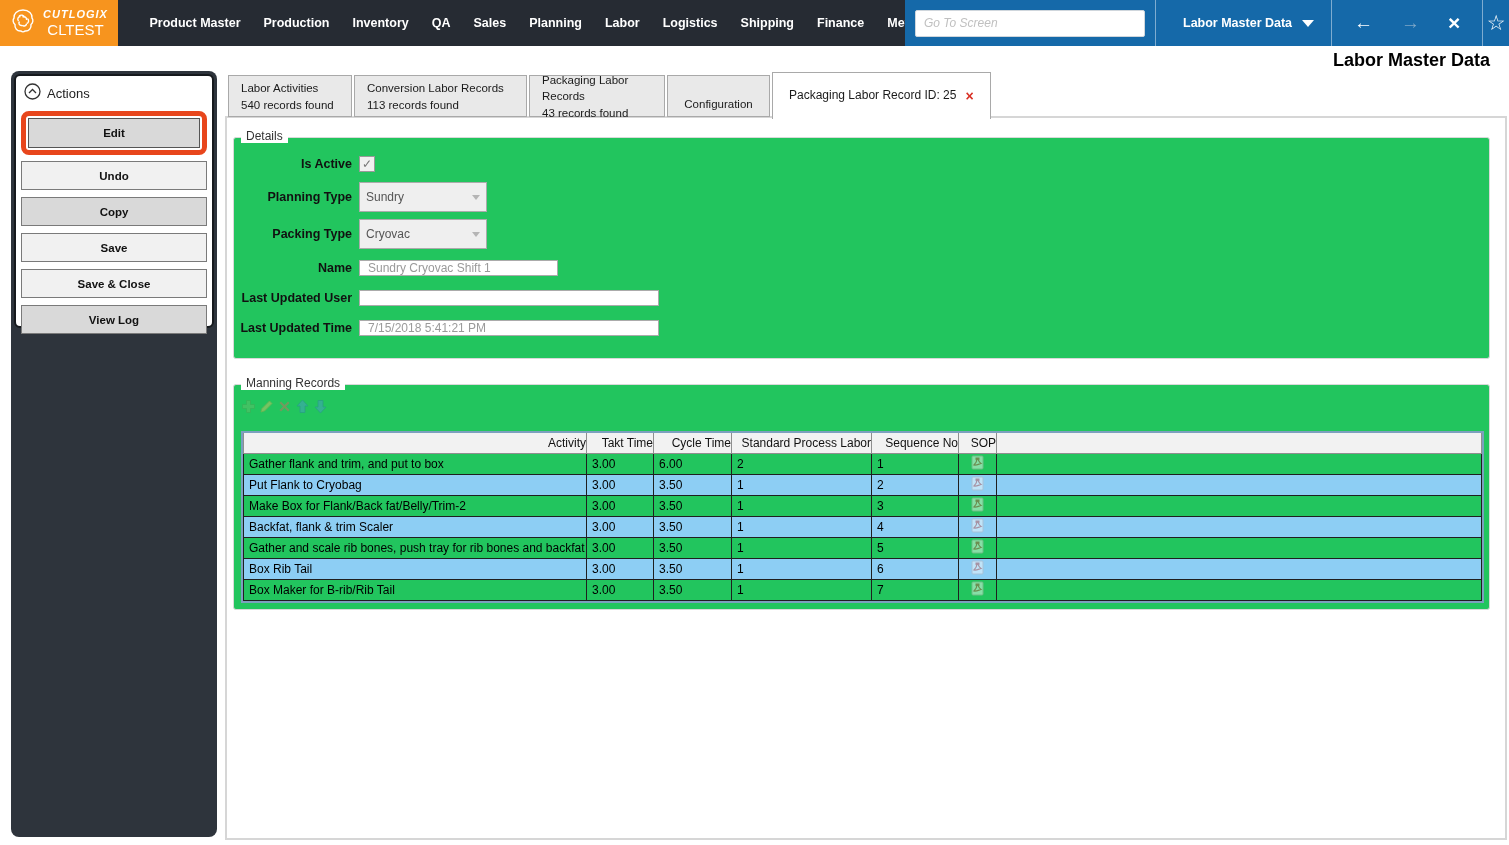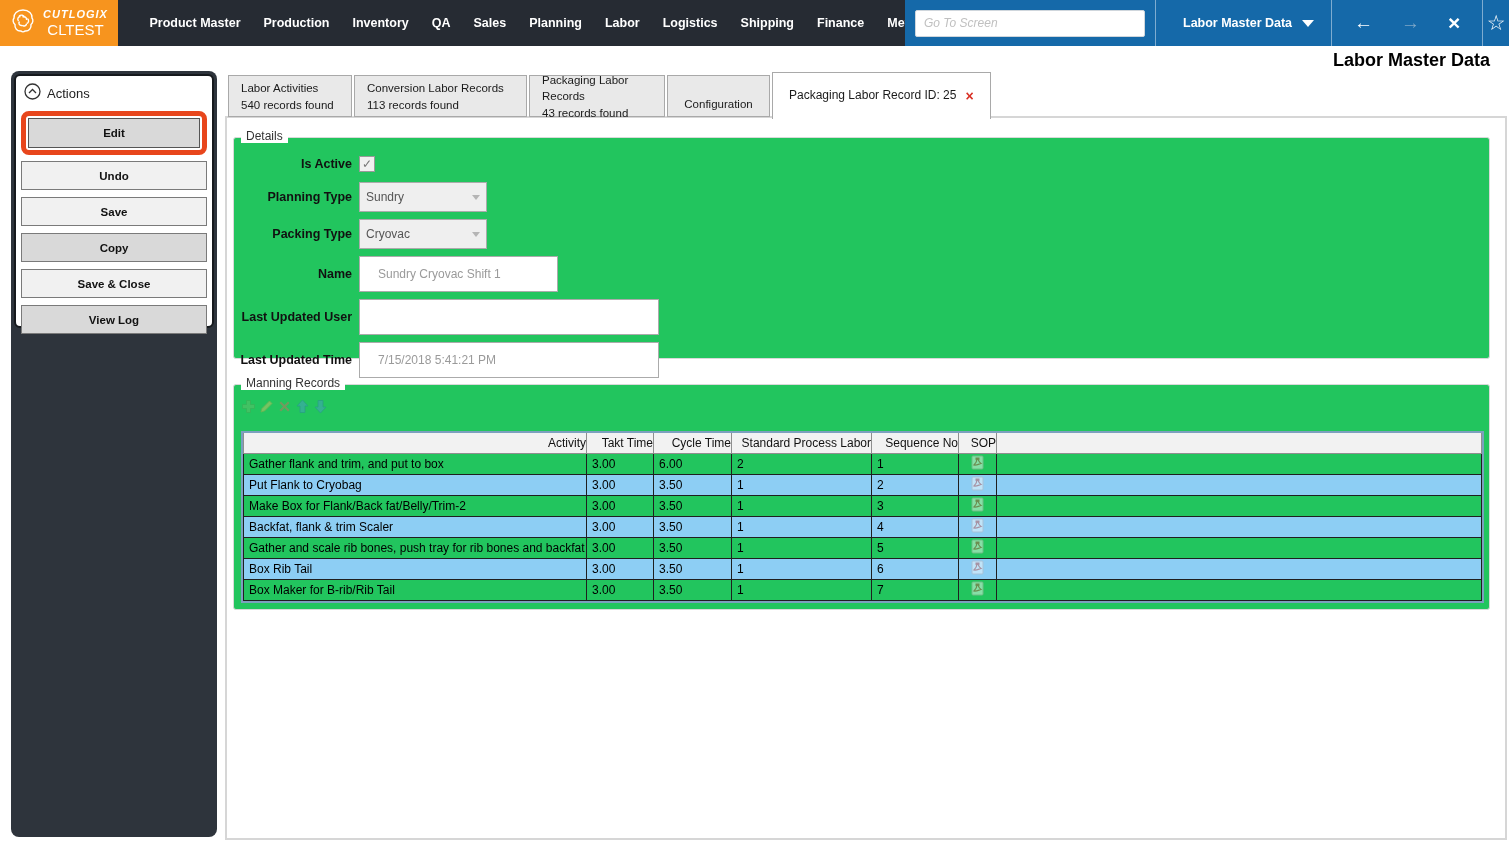--- a/index.html
+++ b/index.html
@@ -56,21 +56,21 @@
   .fs-details { left:233px; top:137px; width:1257px; height:222px; }
   .fs-manning { left:233px; top:384px; width:1257px; height:226px; }
   .legend { position:absolute; top:-9px; left:7px; background:#fff; padding:0 5px; font-size:12px; color:#333; }
   
   .form { padding-top:14px; }
   .frow { display:flex; align-items:center; margin-bottom:7px; min-height:23px; }
   .flabel { width:118px; text-align:right; font-weight:bold; font-size:12.5px; color:#111; margin-right:7px; flex:none; }
   .checkbox { width:16px; height:16px; border:1px solid #9a9a9a; background:#f0f0f0; display:flex; align-items:center; justify-content:center; font-size:12px; color:#777; }
   .ddl { width:128px; height:30px; background:#EFEFEF; border:1px solid #ABABAB; display:flex; align-items:center; justify-content:space-between; padding:0 6px; font-size:12px; color:#555; }
   .ddl-caret { width:0; height:0; border-left:4px solid transparent; border-right:4px solid transparent; border-top:5px solid #b5b5b5; }
-  .tbox { height:36px; border:1px solid #ABABAB; background:#fff; font-family:"Liberation Sans",sans-serif; font-size:12px; color:#9a9a9a; padding:0 18px; }
+  .tbox { height:16px; border:1px solid #ABABAB; background:#fff; font-family:"Liberation Sans",sans-serif; font-size:12px; color:#9a9a9a; padding:0 8px; }
   .tbox.w-name { width:199px; }
   .tbox.w-wide { width:300px; color:#333; }
   .tbox.w-wide.ghost { color:#9a9a9a; }
   
   .mr-toolbar { display:flex; align-items:center; gap:3px; margin:14px 0 0 7px; opacity:0.42; }
   .mr-toolbar svg { cursor:pointer; }
   .mr-table-wrap { position:absolute; left:7px; top:46px; width:1243px; border:2px solid #7CA0BE; }
   table.mr { border-collapse:collapse; table-layout:fixed; width:1239px; }
   table.mr th { background:#F2F2F2; font-weight:normal; text-align:right; font-size:12px; color:#111; height:20px; padding:0 0 0 6px; border:1px solid #8f8f8f; border-top:none; white-space:nowrap; overflow:hidden; }
   table.mr td { font-size:12px; color:#000; height:21px; padding:0 0 0 5px; border:1px solid #1F1F1F; white-space:nowrap; overflow:hidden; }
@@ -138,22 +138,22 @@
           <circle cx="8.5" cy="8.5" r="7.5"></circle>
           <polyline points="5,10 8.5,6.5 12,10"></polyline>
         </svg>
       </span>
       <span class="actions-title">Actions</span>
     </div>
     <div class="edit-highlight">
       <button class="act-btn dark">Edit</button>
     </div>
     <button class="act-btn light">Undo</button>
+    <button class="act-btn dark">Copy</button>
     <button class="act-btn light">Save</button>
-    <button class="act-btn dark">Copy</button>
     <button class="act-btn light">Save &amp; Close</button>
     <button class="act-btn dark">View Log</button>
   </div>
 </div>
 
 <div class="content-panel"></div>
 
 <div class="tabs">
   <div class="tab" style="width:124px">
     <span class="t1">Labor Activities</span>

